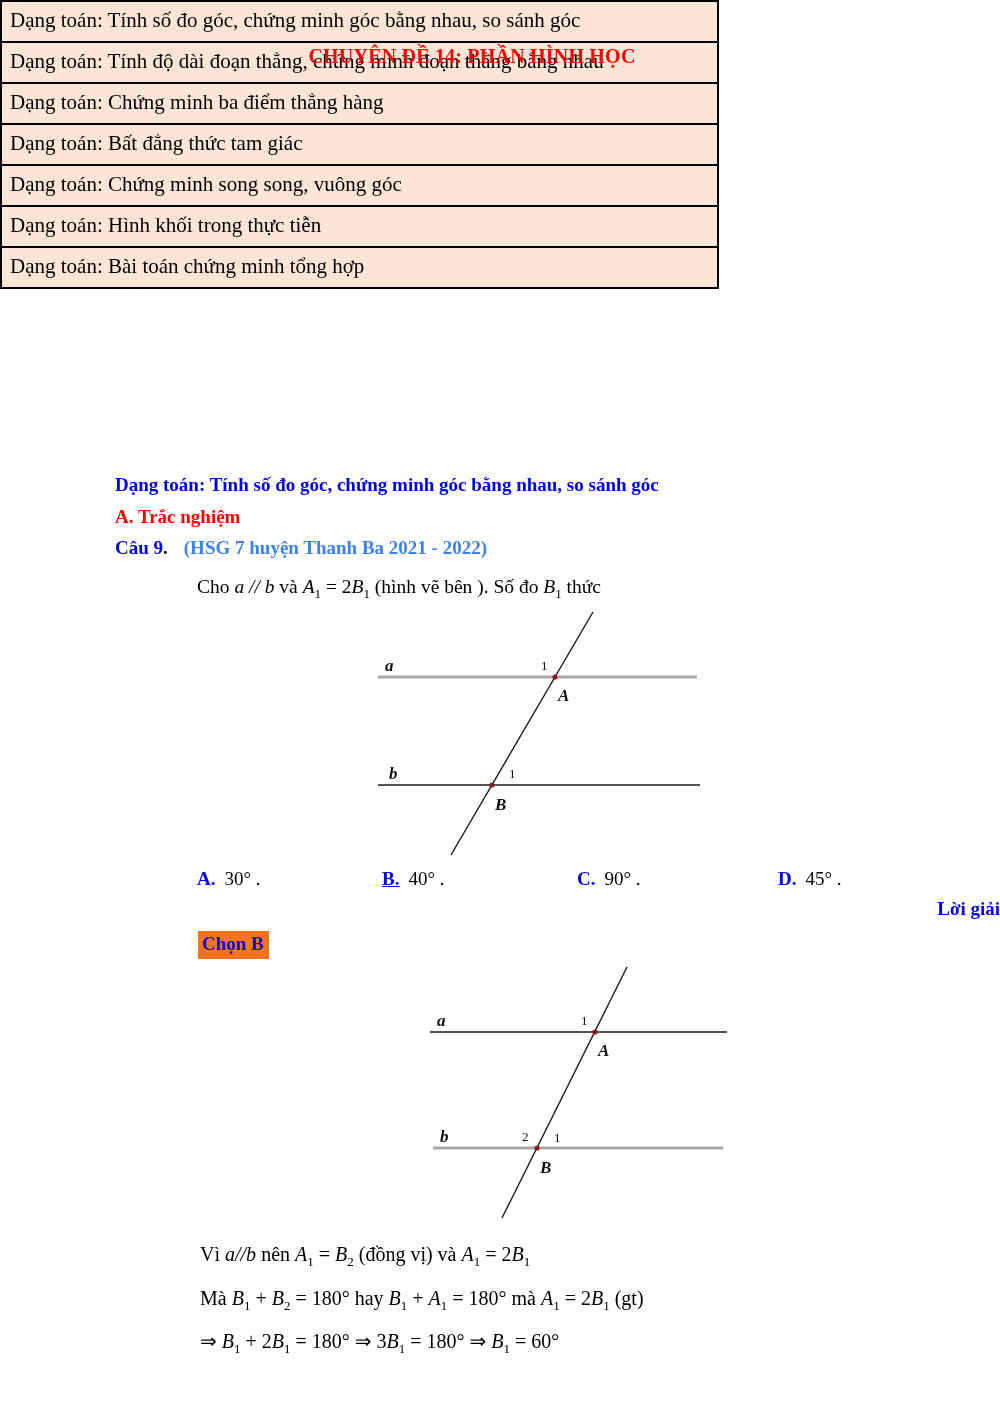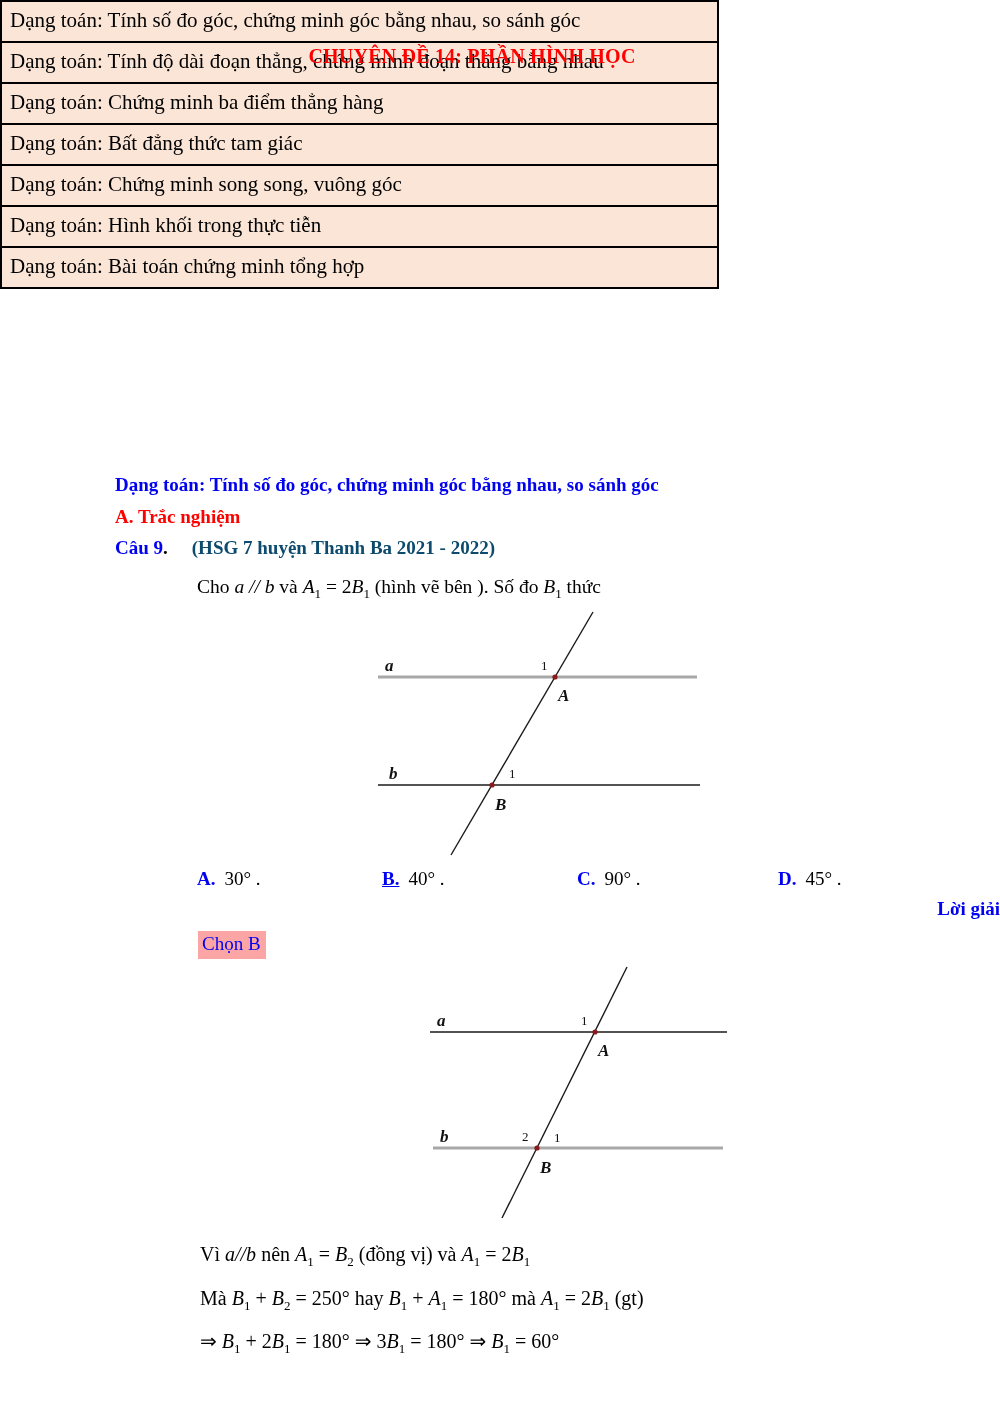--- a/index.html
+++ b/index.html
@@ -16,21 +16,21 @@
   .topics-table td{
     border:2px solid #000;background:#fbe5d6;font-size:21px;
     padding:3px 8px 5px 8px;height:31px;vertical-align:middle;color:#000;
   }
   
   .sec-heading{left:115px;top:474px;font-size:19px;font-weight:bold;color:#0202f2;}
   .sec-sub{left:115px;top:506px;font-size:19px;font-weight:bold;color:#fe0000;}
   .q-head{left:115px;top:537px;font-size:19px;font-weight:bold;}
   .qnum{color:#0202f2;}
   .qdot{color:#000;}
-  .qsource{color:#0c4a6e;margin-left:24px;}
+  .qsource{color:#3b82f6;margin-left:16px;}
   
   .statement{left:197px;top:576px;font-size:19.5px;}
   .mv{font-style:italic;font-family:"Liberation Serif",serif;}
   sub{font-size:13px;line-height:0;}
   .mathline{left:200px;font-size:20px;}
   .ml1{top:1243px;}
   .ml2{top:1287px;}
   .ml3{top:1329px;}
   
   .fig{position:absolute;}
@@ -40,22 +40,22 @@
   .option{top:868px;font-size:19px;}
   .olet{color:#0202f2;font-weight:bold;margin-right:9px;}
   .olet.ul{text-decoration:underline;}
   .opt-a{left:197px;}
   .opt-b{left:382px;}
   .opt-c{left:577px;text-align:right;}
   .opt-d{left:778px;}
   
   .loigiai{top:898px;left:40px;width:960px;text-align:right;
     font-size:19px;font-weight:bold;color:#0202f2;}
-  .chonb{top:931px;left:198px;background:#fca5a5;color:#0202f2;
-    font-size:19px;font-weight:normal;padding:2px 5px 4px 4px;}
+  .chonb{top:931px;left:198px;background:#f97316;color:#0202f2;
+    font-size:19px;font-weight:bold;padding:2px 5px 4px 4px;}
 </style>
 </head>
 <body>
 
 <div class="abs doc-title">CHUYÊN ĐỀ 14: PHẦN HÌNH HỌC</div>
 
 <table class="topics-table">
   <tbody>
       <tr>
         <td>Dạng toán: Tính số đo góc, chứng minh góc bằng nhau, so sánh góc</td>
@@ -120,15 +120,15 @@
   <text x="201" y="63" class="fnum">1</text>
   <text x="218" y="94" class="flbl">A</text>
   <text x="60" y="180" class="flbl">b</text>
   <text x="142" y="179" class="fnum">2</text>
   <text x="174" y="180" class="fnum">1</text>
   <text x="160" y="211" class="flbl">B</text>
 </svg>
 
 <div class="abs mathline ml1"><span>Vì </span><span class="mv">a//b</span><span> nên  </span><span class="mv">A</span><sub>1</sub><span> = </span><span class="mv">B</span><sub>2</sub><span>  (đồng vị) và  </span><span class="mv">A</span><sub>1</sub><span> = 2</span><span class="mv">B</span><sub>1</sub></div>
 
-<div class="abs mathline ml2"><span>Mà  </span><span class="mv">B</span><sub>1</sub><span> + </span><span class="mv">B</span><sub>2</sub><span> = 250° hay  </span><span class="mv">B</span><sub>1</sub><span> + </span><span class="mv">A</span><sub>1</sub><span> = 180° mà  </span><span class="mv">A</span><sub>1</sub><span> = 2</span><span class="mv">B</span><sub>1</sub><span> (gt)</span></div>
+<div class="abs mathline ml2"><span>Mà  </span><span class="mv">B</span><sub>1</sub><span> + </span><span class="mv">B</span><sub>2</sub><span> = 180° hay  </span><span class="mv">B</span><sub>1</sub><span> + </span><span class="mv">A</span><sub>1</sub><span> = 180° mà  </span><span class="mv">A</span><sub>1</sub><span> = 2</span><span class="mv">B</span><sub>1</sub><span> (gt)</span></div>
 
 <div class="abs mathline ml3"><span>⇒ </span><span class="mv">B</span><sub>1</sub><span> + 2</span><span class="mv">B</span><sub>1</sub><span> = 180° ⇒ 3</span><span class="mv">B</span><sub>1</sub><span> = 180° ⇒ </span><span class="mv">B</span><sub>1</sub><span> = 60°</span></div>
 
 </body></html>

